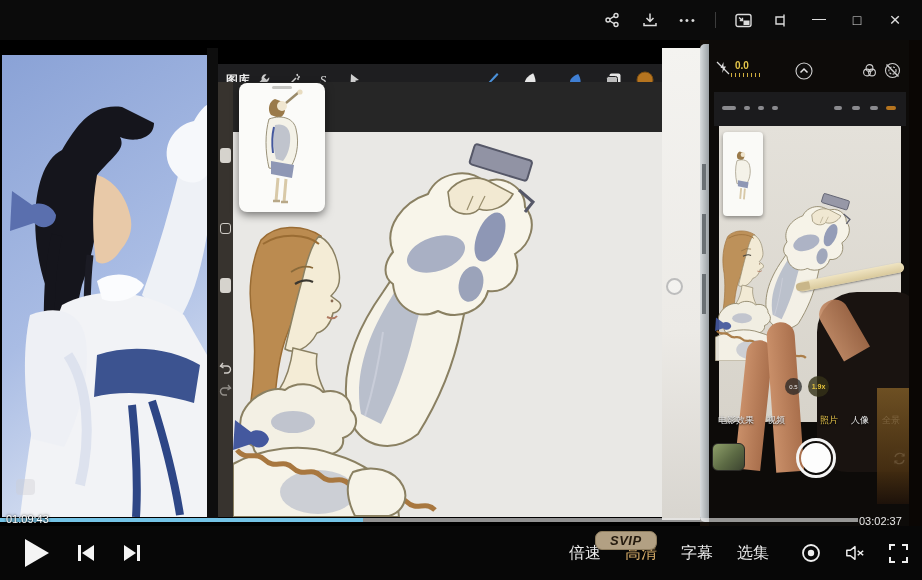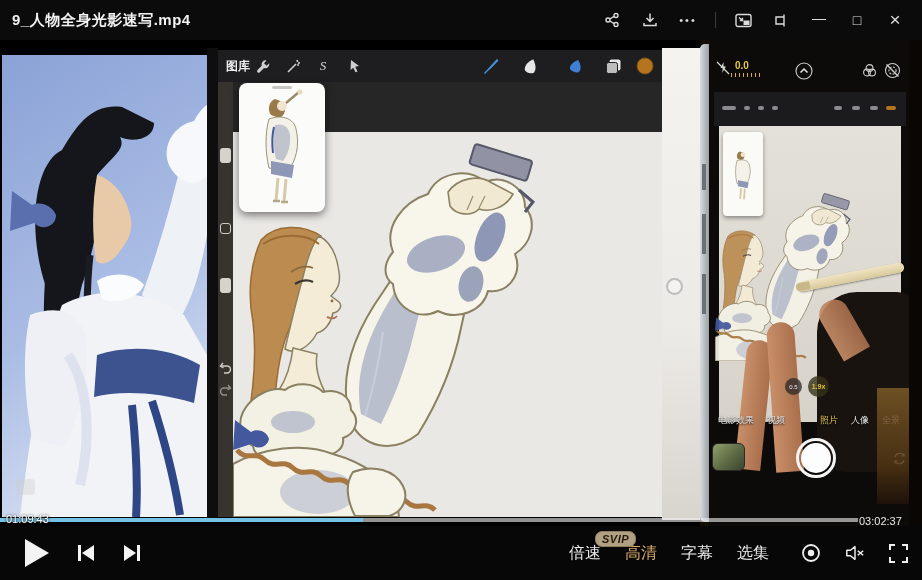--- a/index.html
+++ b/index.html
@@ -25,21 +25,21 @@
   .video { position:absolute; left:0; top:40px; width:922px; height:488px; background:#000; }
 
   .photo { position:absolute; left:2px; top:15px; width:205px; height:462px; overflow:hidden; }
   .photo svg { display:block; }
   .photo-mark { position:absolute; left:14px; top:424px; width:19px; height:16px;
                 background:rgba(205,205,210,.38); border-radius:4px; }
 
   .ipad-gap { position:absolute; left:207px; top:8px; width:11px; height:470px; background:#0e0e0e; }
 
   
-  .pro-toolbar { position:absolute; left:218px; top:10px; width:444px; height:32px; background:#1e1e20; }
+  .pro-toolbar { position:absolute; left:218px; top:24px; width:444px; height:32px; background:#1e1e20; }
   .pro-toolbar .gal { position:absolute; left:8px; top:8px; color:#ececec; font-size:12px; font-weight:bold; }
   .pt-ic { position:absolute; top:6px; width:22px; height:20px; display:flex; align-items:center; justify-content:center; }
   .pt-sel { color:#d8d8d8; font-size:13px; font-style:italic; font-family:"Liberation Serif",serif; }
   .pro-band { position:absolute; left:233px; top:42px; width:429px; height:50px; background:#262626; }
   .pro-canvas { position:absolute; left:233px; top:92px; width:429px; height:385px; background:#e9e8e5; overflow:hidden; }
   .pro-sidebar { position:absolute; left:218px; top:42px; width:15px; height:435px; background:#37332e; }
   .sb-handle { position:absolute; left:2px; width:11px; height:15px; background:#d6d3cd; border-radius:3px; }
   .sb-mod { position:absolute; left:2px; top:141px; width:11px; height:11px; border:1.5px solid #cfccc6; border-radius:3px; }
   .sb-arrow { position:absolute; left:1px; width:13px; height:13px; color:#cfccc6; }
   .ref-card { position:absolute; left:239px; top:43px; width:86px; height:129px; background:#fbfbf9;
@@ -105,21 +105,21 @@
   .progress-fill { height:100%; background:#74c3e6; }
 
   .controls { position:absolute; left:0; top:526px; width:922px; height:54px; background:#070707;
               display:flex; align-items:center; z-index:35; }
   .c-left { display:flex; align-items:center; gap:26px; padding-left:24px; }
   .c-btn { color:#f3f3f3; display:flex; align-items:center; justify-content:center; }
   .c-right { margin-left:auto; display:flex; align-items:center; gap:24px; padding-right:14px; }
   .c-label { color:#eaeaea; font-size:16px; }
   .quality-wrap { position:relative; }
   .svip { position:absolute; top:-12px; left:-30px; background:#b2a083; color:#241a0e;
-          font-size:11px; font-weight:bold; font-style:italic; padding:1px 6px; border-radius:7px;
+          font-size:13px; font-weight:bold; font-style:italic; padding:1px 14px; border-radius:7px;
           border:1px solid #8e7d5f; letter-spacing:.5px; }
   .ic20 { width:20px; height:20px; }
 </style>
 </head>
 <body>
 
 <div id="stage">
 
   <svg width="0" height="0" style="position:absolute" xmlns="http://www.w3.org/2000/svg" xmlns:xlink="http://www.w3.org/1999/xlink">
     <symbol id="fig" viewBox="0 0 429 385">
@@ -147,21 +147,20 @@
       <path d="M0,332 C30,316 70,310 100,322 C132,331 152,346 164,368 L166,385 L0,385 Z" fill="#f6f3e8" stroke="#8a8062" stroke-width="2"></path>
       <ellipse cx="85" cy="360" rx="38" ry="22" fill="#aab1c4" opacity=".55"></ellipse>
       <path d="M4,318 C14,330 22,318 32,328 C42,338 50,326 60,336 C70,346 78,334 88,344 C98,354 106,342 116,352 C126,362 134,350 144,360" stroke="#a8773f" stroke-width="5" fill="none"></path>
       <path d="M146,360 C156,372 164,360 174,370 C184,380 192,368 202,378" stroke="#a8773f" stroke-width="5" fill="none"></path>
       <path d="M120,340 C140,332 162,338 170,354 C176,366 170,380 156,384 L122,384 C114,368 112,352 120,340 Z" fill="#f6f3e8" stroke="#8a8062" stroke-width="2"></path>
       <path d="M150,200 C146,230 140,258 132,284" stroke="#c9cdd9" stroke-width="2" fill="none"></path>
     </symbol>
   </svg>
 
   <div class="titlebar">
-    <span class="tb-title">9_人物全身光影速写.mp4</span>
     <div class="tb-icons">
       <div class="tb-btn">
         <svg width="16" height="16" viewBox="0 0 16 16">
             <g stroke="#dcdcdc" stroke-width="1.4" fill="none">
               <circle cx="4" cy="8" r="2"></circle>
               <circle cx="12" cy="3.5" r="2"></circle>
               <circle cx="12" cy="12.5" r="2"></circle>
               <path d="M5.8,7 L10.2,4.4 M5.8,9 L10.2,11.6"></path>
             </g>
           </svg>

